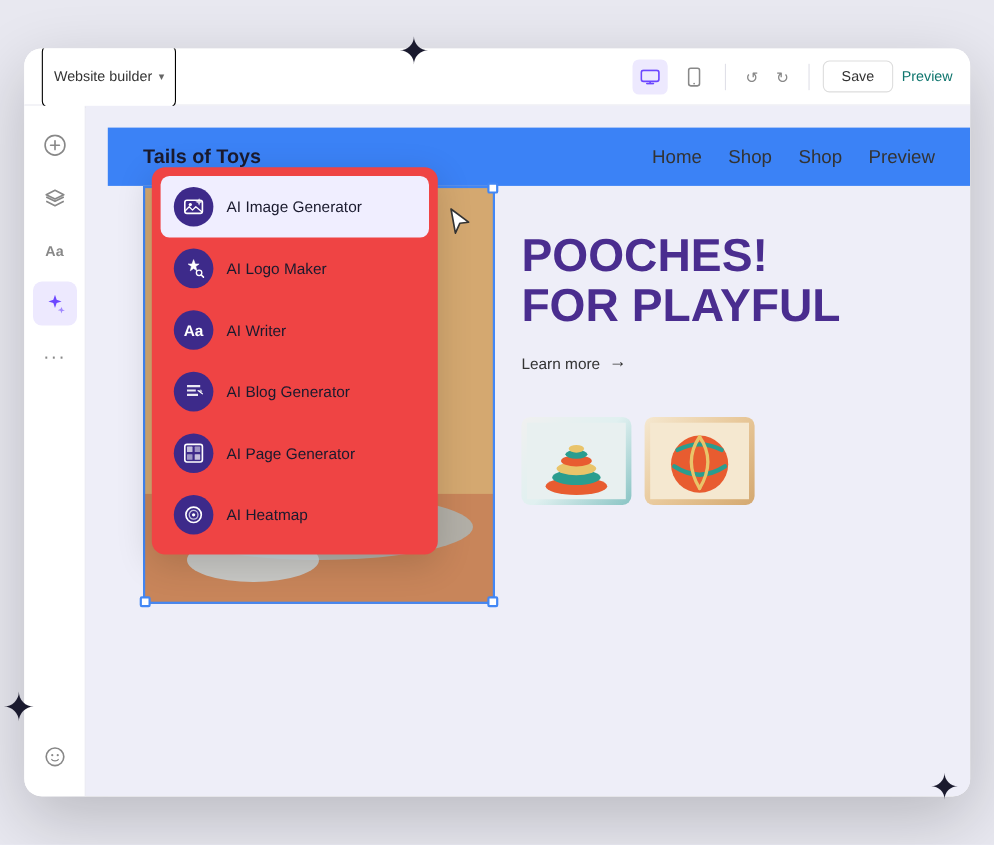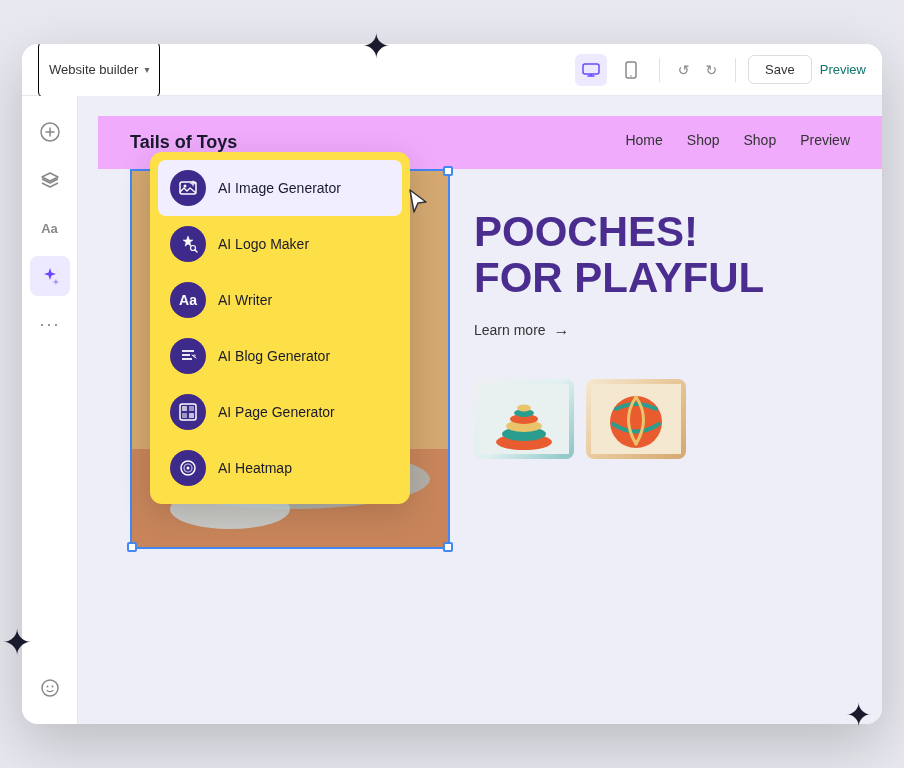--- a/index.html
+++ b/index.html
@@ -189,36 +189,36 @@
       top: 20px;
       left: 20px;
       right: 0;
       bottom: 0;
       background: #eeeef8;
     }
 
     
     .site-nav {
       display: flex;
-      align-items: flex-start;
+      align-items: flex-end;
       padding: 16px 32px;
-      background: #f0abfc;
+      background: #3b82f6;
     }
 
     .site-logo {
       font-size: 18px;
       font-weight: 700;
       color: #1a1a2e;
       flex: 1;
     }
 
     .site-nav-links {
       display: flex;
       gap: 24px;
-      font-size: 14px;
+      font-size: 17px;
       color: #333;
     }
     .site-nav-links span { cursor: pointer; }
 
     
     .site-hero {
       display: flex;
       padding: 0 32px;
       gap: 24px;
       align-items: flex-start;
@@ -319,23 +319,23 @@
       background: linear-gradient(135deg, #f5e8d0 0%, #e8c89a 50%, #d4a870 100%);
       display: flex;
       align-items: center;
       justify-content: center;
     }
 
     
     .dropdown-menu {
       position: absolute;
       top: 56px;
-      left: 72px;
+      left: 60px;
       width: 260px;
-      background: #fde047;
+      background: #ef4444;
       border-radius: 12px;
       box-shadow: 0 8px 32px rgba(0,0,0,0.15);
       padding: 8px;
       z-index: 100;
     }
 
     .menu-item {
       display: flex;
       align-items: center;
       gap: 12px;

